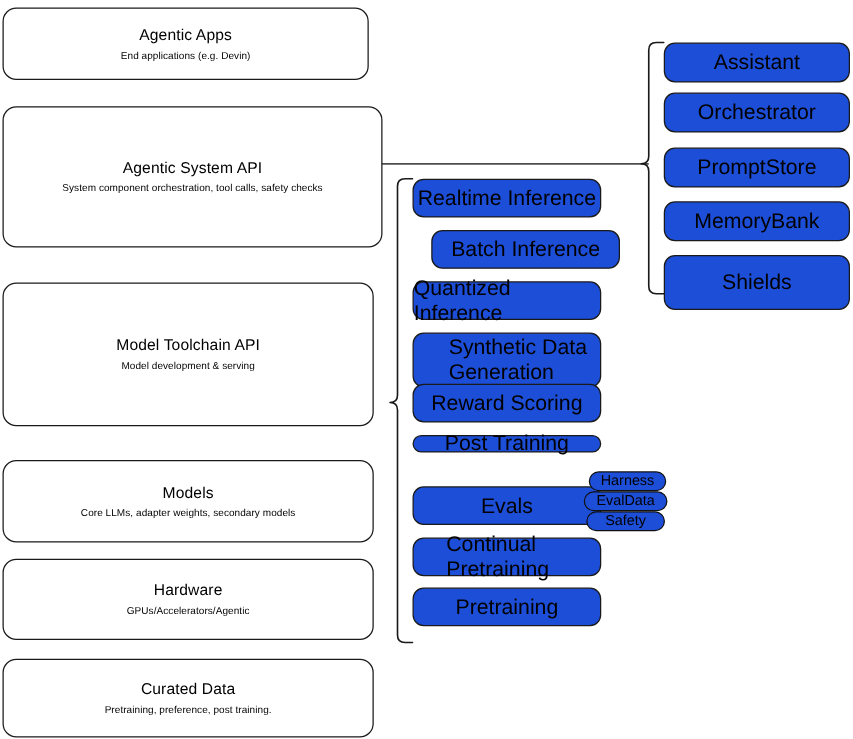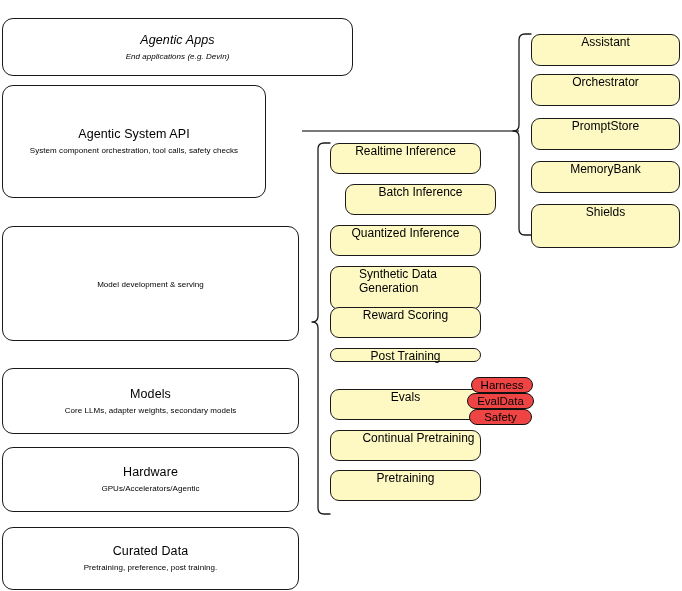--- a/index.html
+++ b/index.html
@@ -34,34 +34,34 @@
     line-height:12px;
     color:#000;
     margin-top:3px;
     letter-spacing:0.05px;
   }
 
   .chip{
     position:absolute;
     box-sizing:border-box;
     border:1px solid #1a1a1a;
-    background:#fef9c3;
+    background:#1d4ed8;
     border-radius:9px;
     display:flex;
-    align-items:flex-start;
+    align-items:center;
     justify-content:center;
-    font-size:12px;
+    font-size:17px;
     color:#000;
   }
 
   .pill{
     position:absolute;
     box-sizing:border-box;
     border:1px solid #111;
-    background:#ef4444;
+    background:#1d4ed8;
     border-radius:999px;
     display:flex;
     align-items:center;
     justify-content:center;
     font-size:11.5px;
     color:#000;
     z-index:5;
   }
 </style>
 </head>
@@ -71,31 +71,32 @@
 
   <svg class="lines" viewBox="0 0 682 591">
 
     <path d="M302,131 L519,131" fill="none" stroke="#4d4d4d" stroke-width="1.4"></path>
 
     <path d="M531,34 L525,34 Q519,34 519,40 L519,125 Q519,131 513,131 Q519,131 519,137 L519,229 Q519,235 525,235 L531,235" fill="none" stroke="#1a1a1a" stroke-width="1.3" stroke-linecap="round" stroke-linejoin="round"></path>
 
     <path d="M330,143 L324,143 Q318,143 318,149 L318,316 Q318,322 312,322 Q318,322 318,328 L318,508 Q318,514 324,514 L330,514" fill="none" stroke="#1a1a1a" stroke-width="1.3" stroke-linecap="round" stroke-linejoin="round"></path>
   </svg>
 
-  <div class="box" style="left:2px;top:18px;width:351px;height:58px;font-style:italic;">
+  <div class="box" style="left:2px;top:6px;width:293px;height:58px;">
     <div class="title">Agentic Apps</div>
     <div class="sub">End applications (e.g. Devin)</div>
   </div>
 
-  <div class="box" style="left:2px;top:85px;width:264px;height:113px;">
+  <div class="box" style="left:2px;top:85px;width:304px;height:113px;">
     <div class="title">Agentic System API</div>
     <div class="sub">System component orchestration, tool calls, safety checks</div>
   </div>
 
   <div class="box" style="left:2px;top:226px;width:297px;height:115px;">
+    <div class="title">Model Toolchain API</div>
     <div class="sub">Model development &amp; serving</div>
   </div>
 
   <div class="box" style="left:2px;top:368px;width:297px;height:66px;">
     <div class="title">Models</div>
     <div class="sub">Core LLMs, adapter weights, secondary models</div>
   </div>
 
   <div class="box" style="left:2px;top:447px;width:297px;height:65px;">
     <div class="title">Hardware</div>

